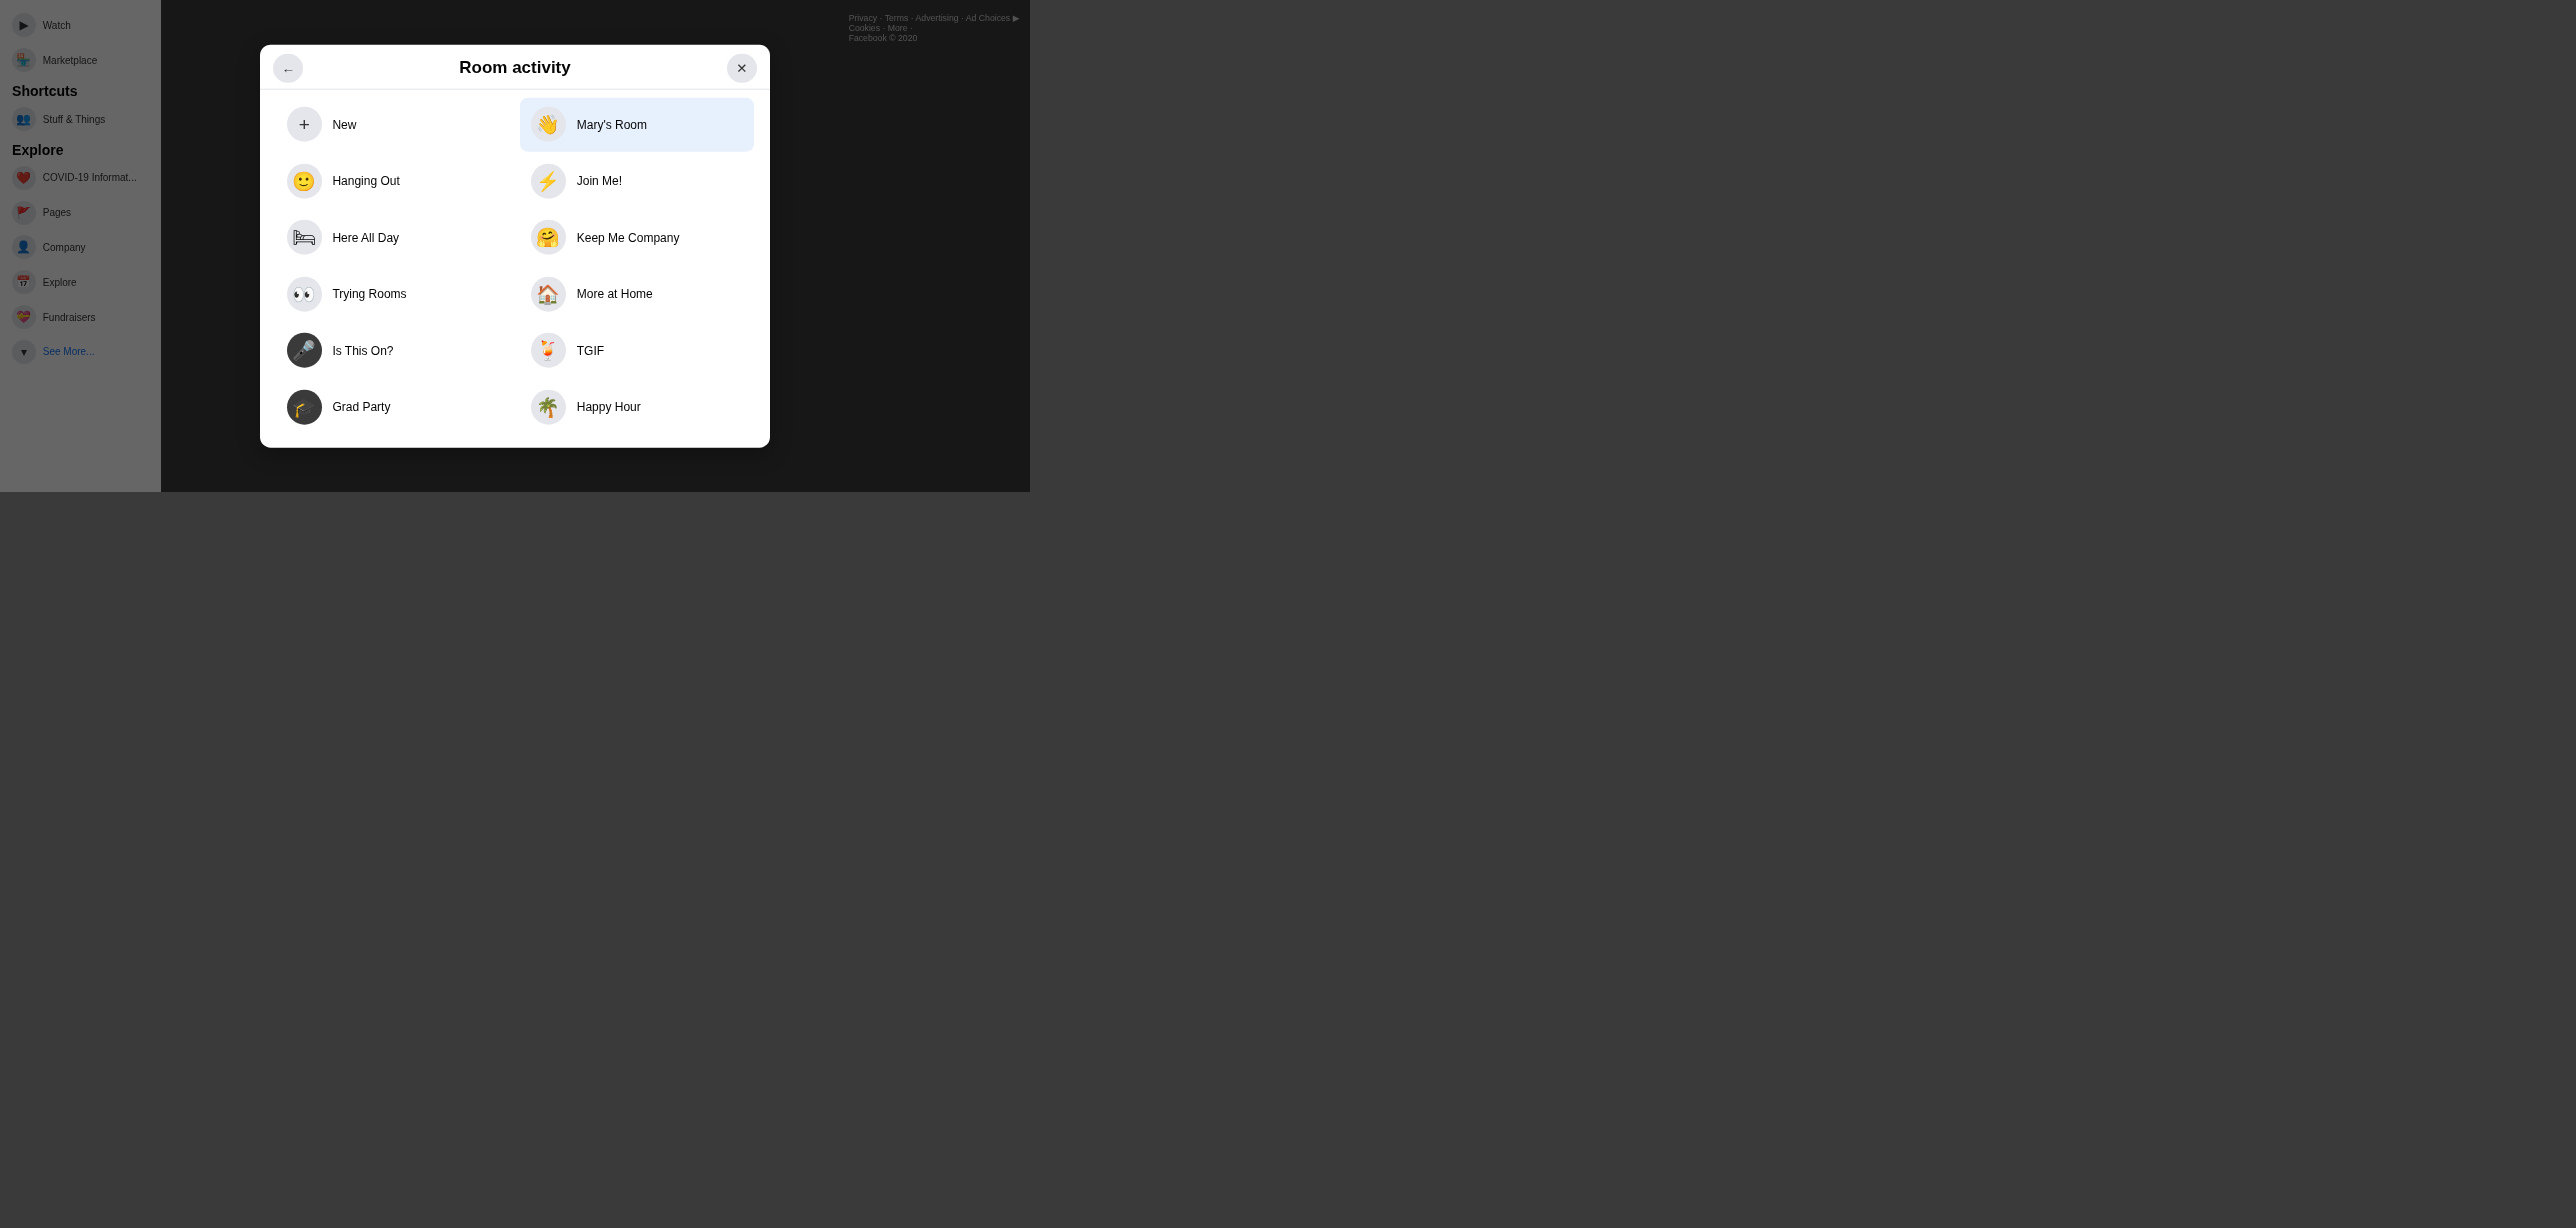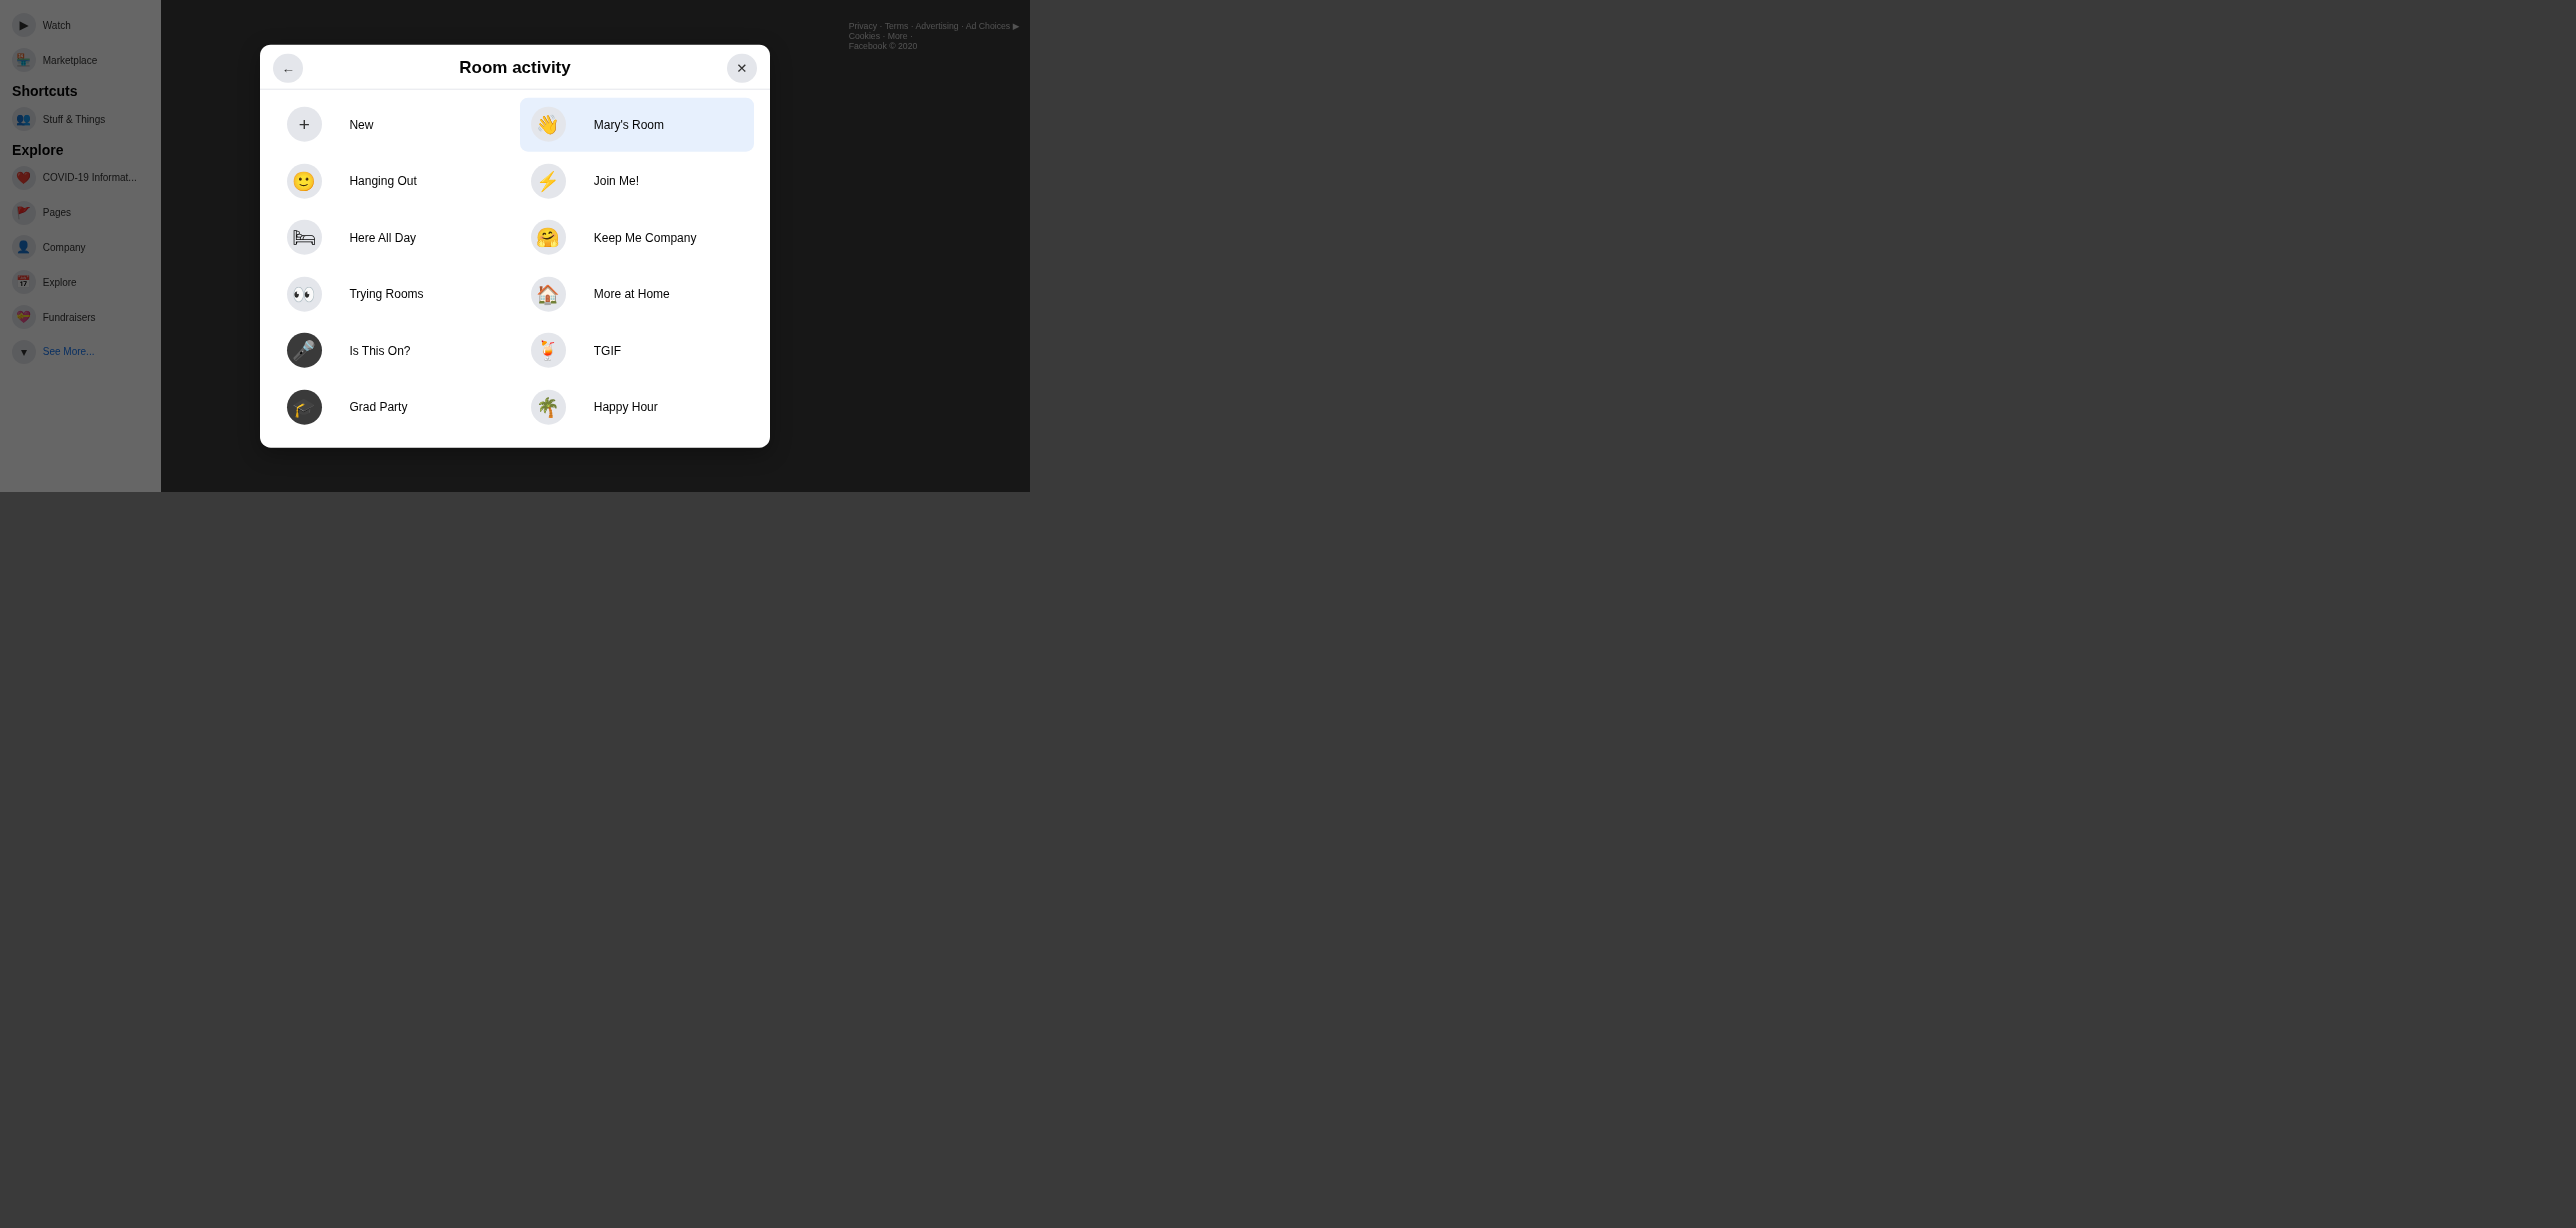--- a/index.html
+++ b/index.html
@@ -173,36 +173,35 @@
       background: #e4e6eb;
       font-size: 19px;
       color: #333;
       font-weight: 300;
     }
 
     .activity-label {
       font-size: 12px;
       font-weight: 500;
       color: #050505;
-      margin-left: 17px;
     }
 
     
     .bg-right {
       position: absolute;
       left: 523px;
       top: 0;
       right: 0;
       height: 100%;
       background: #3a3a3a;
     }
 
     .bg-right-text {
       position: absolute;
-      top: 16px;
+      top: 8px;
       right: 0;
       padding: 5.4px 10.7px;
       font-size: 8.7px;
       color: #ccc;
     }
   </style>
 </head>
 <body>
 
 <div class="bg-sidebar">

